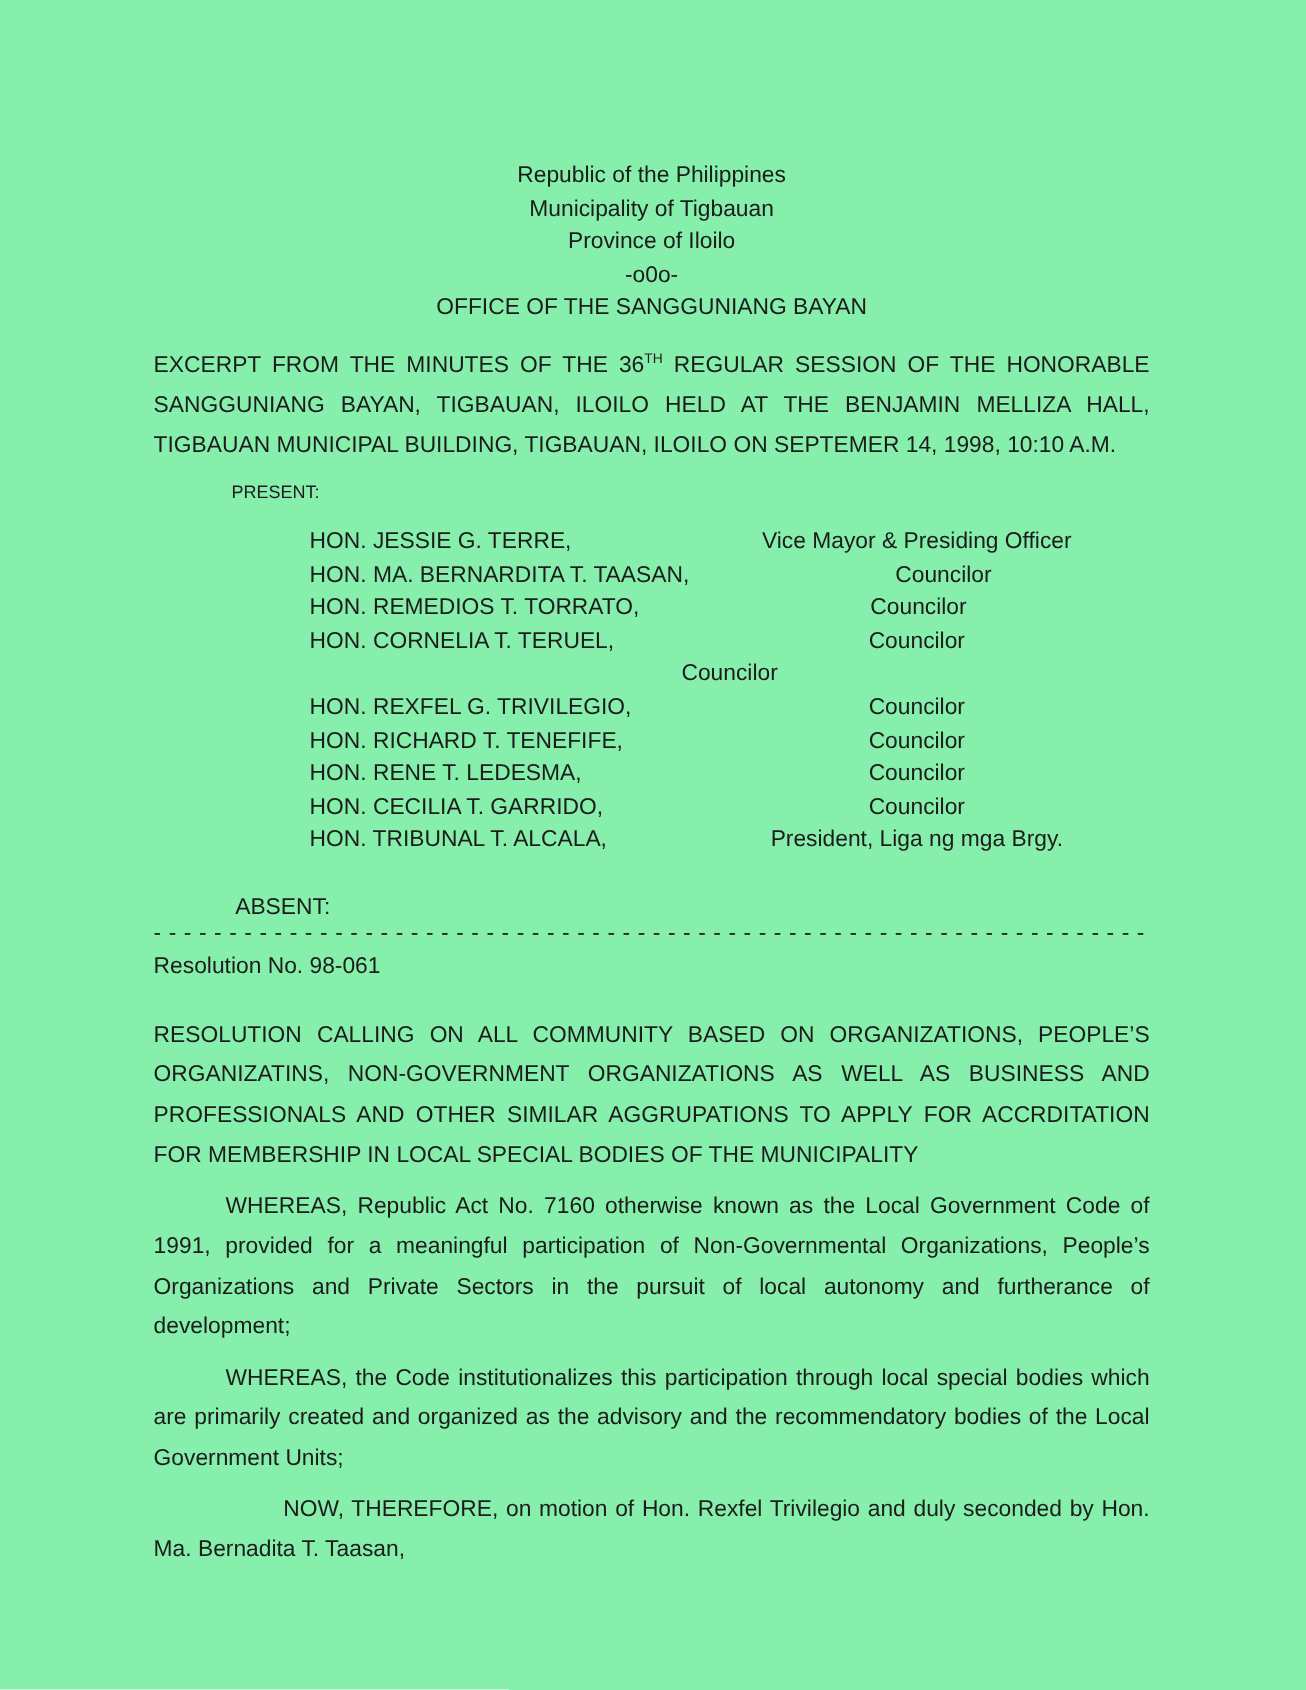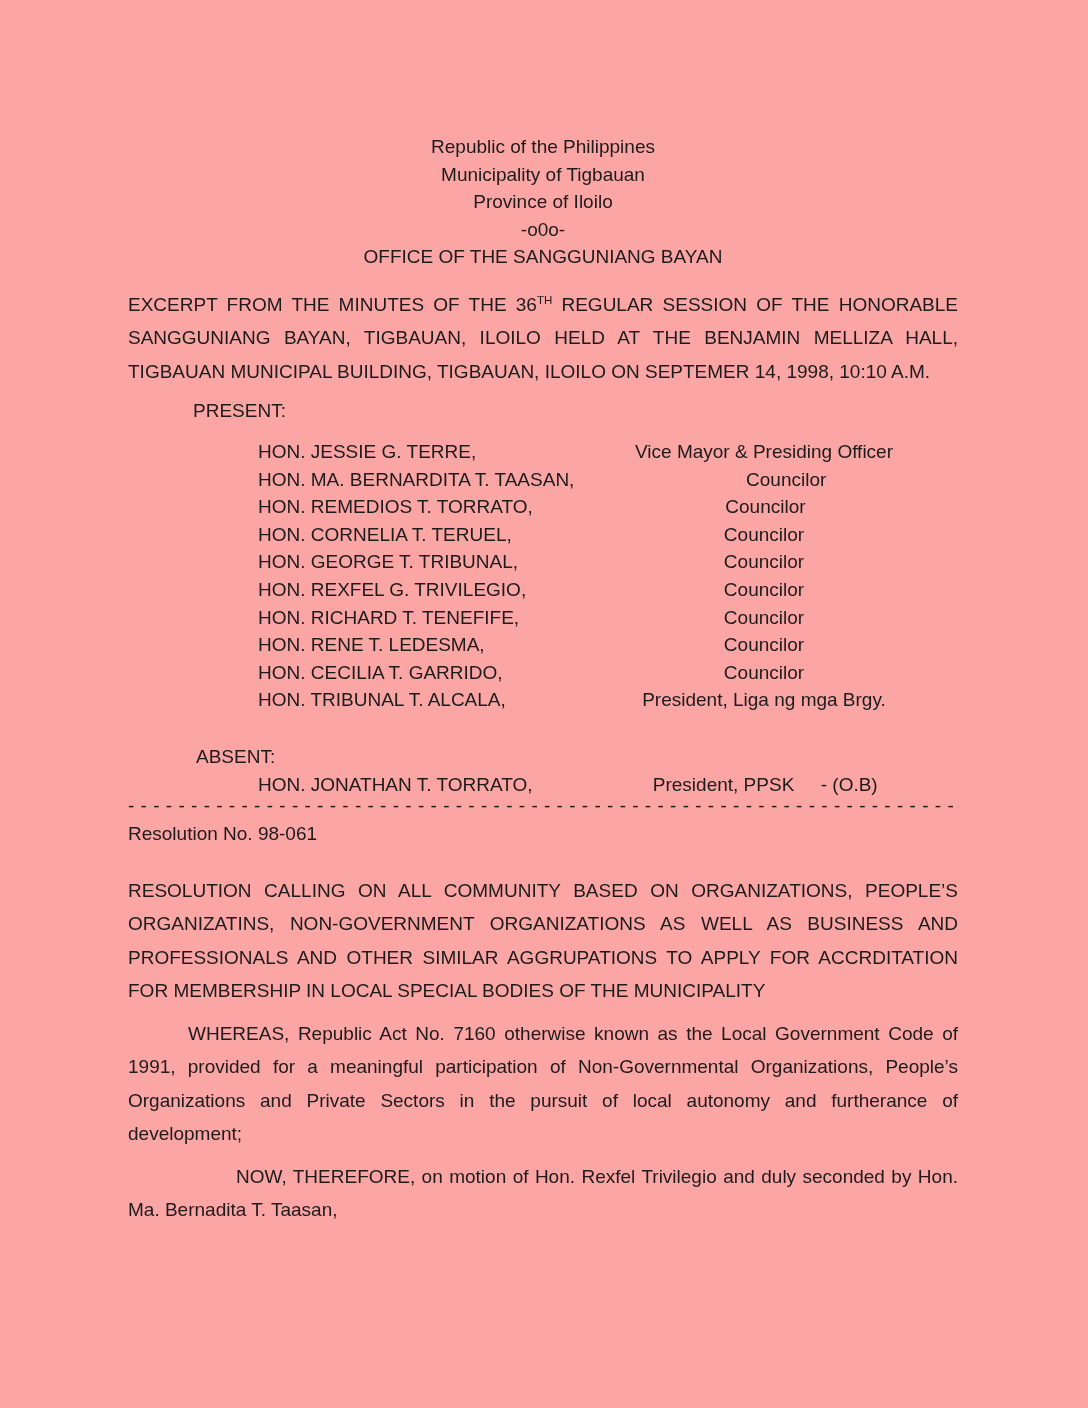--- a/index.html
+++ b/index.html
@@ -1,20 +1,20 @@
 <!DOCTYPE html>
 <html><head>
 <meta charset="utf-8">
 <style>
   html, body { margin: 0; padding: 0; background: #ffffff; }
   .page {
     position: relative;
     width: 1088px;
     height: 1408px;
-    background: #fca5a5;
+    background: #86efac;
     font-family: "Liberation Sans", sans-serif;
     color: #1c1c1c;
     overflow: hidden;
     box-sizing: border-box;
   }
   .content {
     box-sizing: border-box;
     width: 100%;
     padding: 133px 130px 0 128px;
   }
@@ -31,21 +31,21 @@
     text-align: justify;
   }
   .excerpt .sup {
     font-size: 11.5px;
     vertical-align: super;
     line-height: 0;
   }
   .present-label {
     margin-top: 9px;
     padding-left: 65px;
-    font-size: 19px;
+    font-size: 15px;
     line-height: 28px;
   }
   .roster { margin-top: 13px; }
   .roster-row {
     display: flex;
     padding-left: 130px;
     font-size: 19px;
     line-height: 27.6px;
     gap: 40px;
   }
@@ -115,21 +115,20 @@
       </div>
       <div class="roster-row">
         <span class="roster-name">HON. REMEDIOS T. TORRATO,</span>
         <span class="roster-role">Councilor</span>
       </div>
       <div class="roster-row">
         <span class="roster-name">HON. CORNELIA T. TERUEL,</span>
         <span class="roster-role">Councilor</span>
       </div>
       <div class="roster-row">
-        <span class="roster-name">HON. GEORGE T. TRIBUNAL,</span>
         <span class="roster-role">Councilor</span>
       </div>
       <div class="roster-row">
         <span class="roster-name">HON. REXFEL G. TRIVILEGIO,</span>
         <span class="roster-role">Councilor</span>
       </div>
       <div class="roster-row">
         <span class="roster-name">HON. RICHARD T. TENEFIFE,</span>
         <span class="roster-role">Councilor</span>
       </div>
@@ -142,32 +141,27 @@
         <span class="roster-role">Councilor</span>
       </div>
       <div class="roster-row">
         <span class="roster-name">HON. TRIBUNAL T. ALCALA,</span>
         <span class="roster-role">President, Liga ng mga Brgy.</span>
       </div>
     </div>
 
     <div class="absent-label">ABSENT:</div>
 
-    <div class="roster absent">
-      <div class="roster-row">
-        <span class="roster-name">HON. JONATHAN T. TORRATO,</span>
-        <span class="roster-role">President, PPSK&nbsp;&nbsp;&nbsp;&nbsp;&nbsp;- (O.B)</span>
-      </div>
-    </div>
 
     <div class="separator">- - - - - - - - - - - - - - - - - - - - - - - - - - - - - - - - - - - - - - - - - - - - - - - - - - - - - - - - - - - - - - - - - - - - - - - - - - - - - - - - - - - -</div>
 
     <div class="resolution-no">Resolution No. 98-061</div>
 
     <p class="res-title">RESOLUTION CALLING ON ALL COMMUNITY BASED ON ORGANIZATIONS, PEOPLE’S ORGANIZATINS, NON-GOVERNMENT ORGANIZATIONS AS WELL AS BUSINESS AND PROFESSIONALS AND OTHER SIMILAR AGGRUPATIONS TO APPLY FOR ACCRDITATION FOR MEMBERSHIP IN LOCAL SPECIAL BODIES OF THE MUNICIPALITY</p>
 
     <p class="body-par indent-small">WHEREAS, Republic Act No. 7160 otherwise known as the Local Government Code of 1991, provided for a meaningful participation of Non-Governmental Organizations, People’s Organizations and Private Sectors in the pursuit of local autonomy and furtherance of development;</p>
 
+    <p class="body-par indent-small">WHEREAS, the Code institutionalizes this participation through local special bodies which are primarily created and organized as the advisory and the recommendatory bodies of the Local Government Units;</p>
 
     <p class="body-par indent-large">NOW, THEREFORE, on motion of Hon. Rexfel Trivilegio and duly seconded by Hon. Ma. Bernadita T. Taasan,</p>
 
   </div>
 </div>
 
 </body></html>

